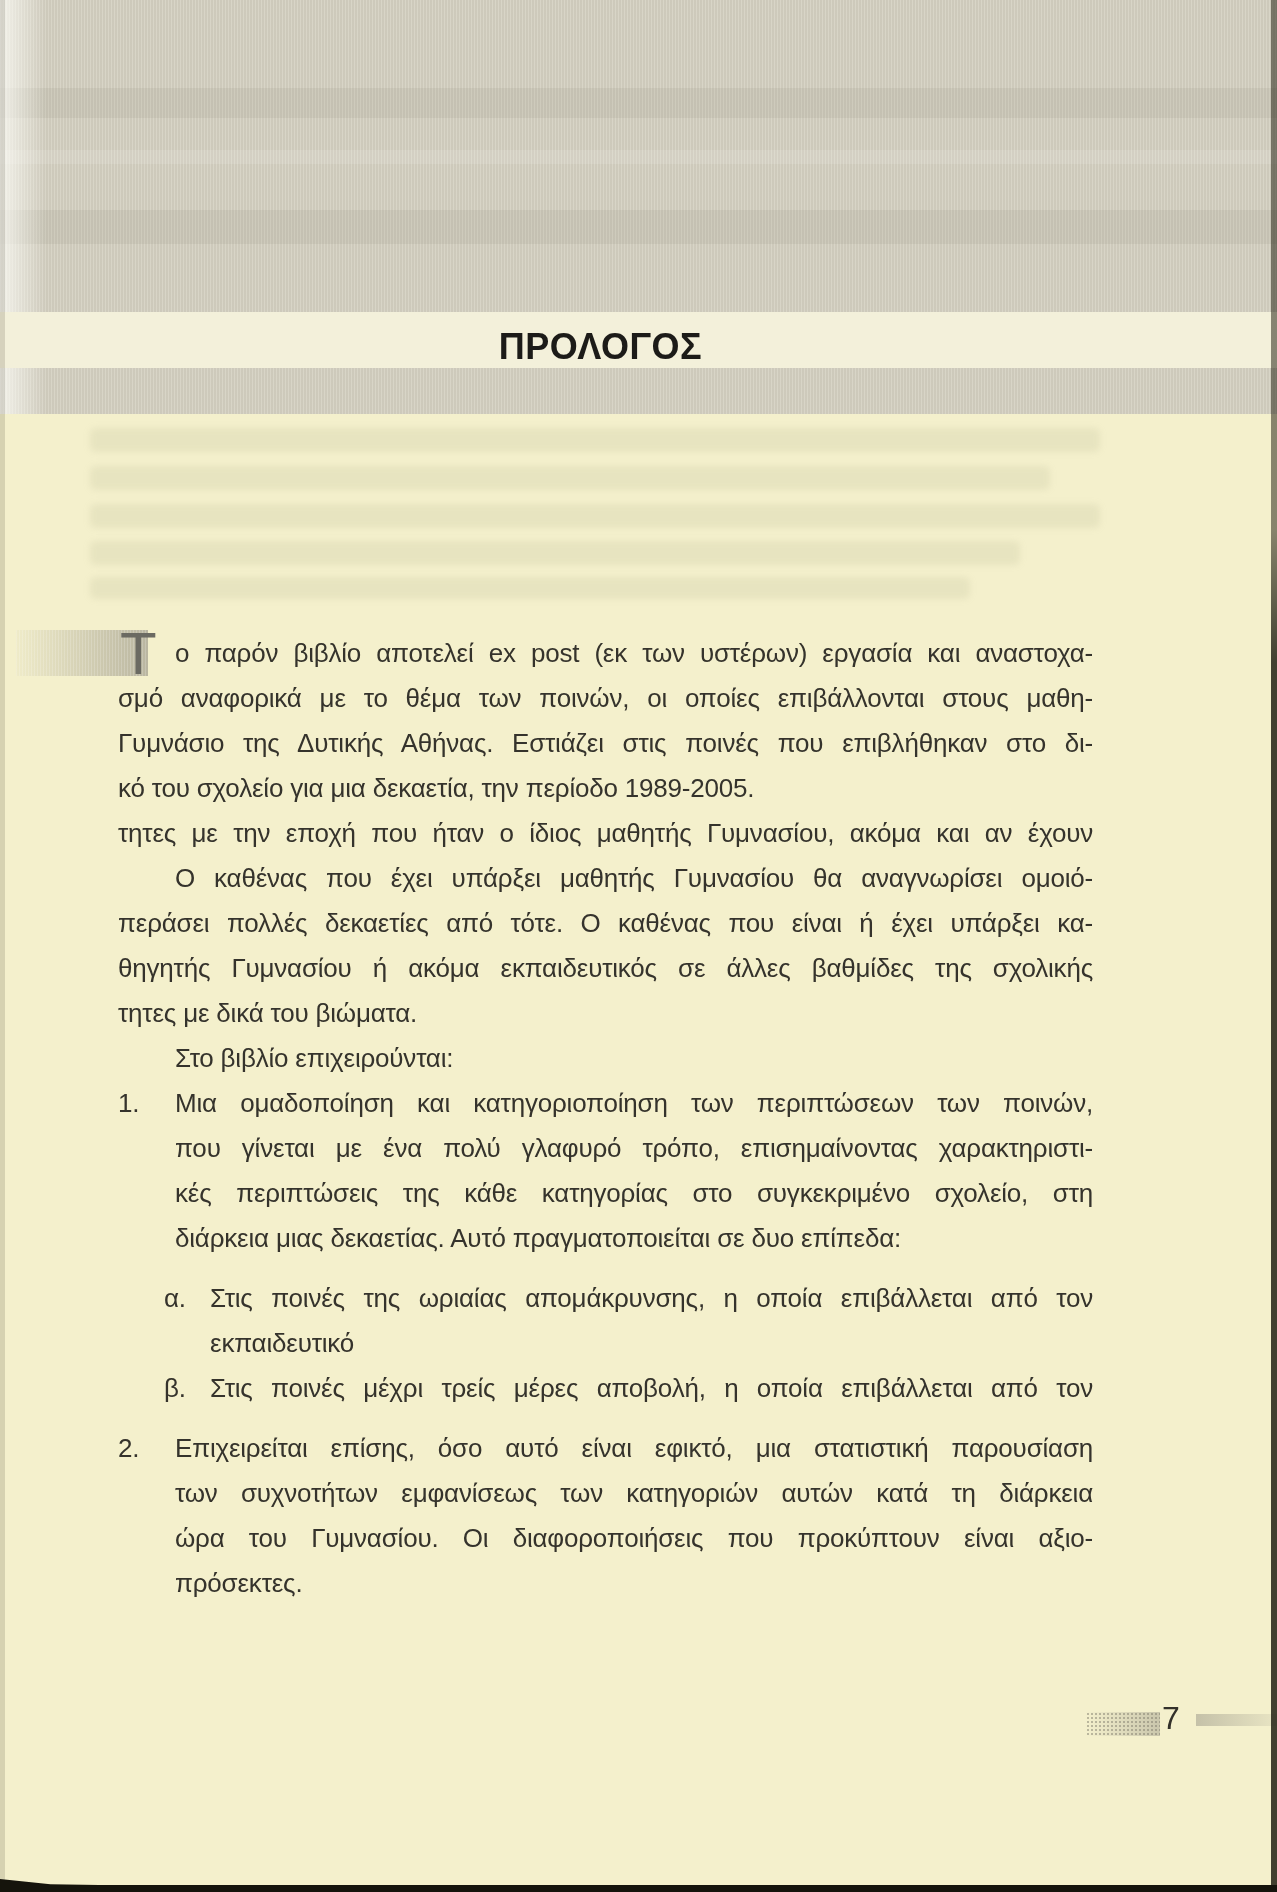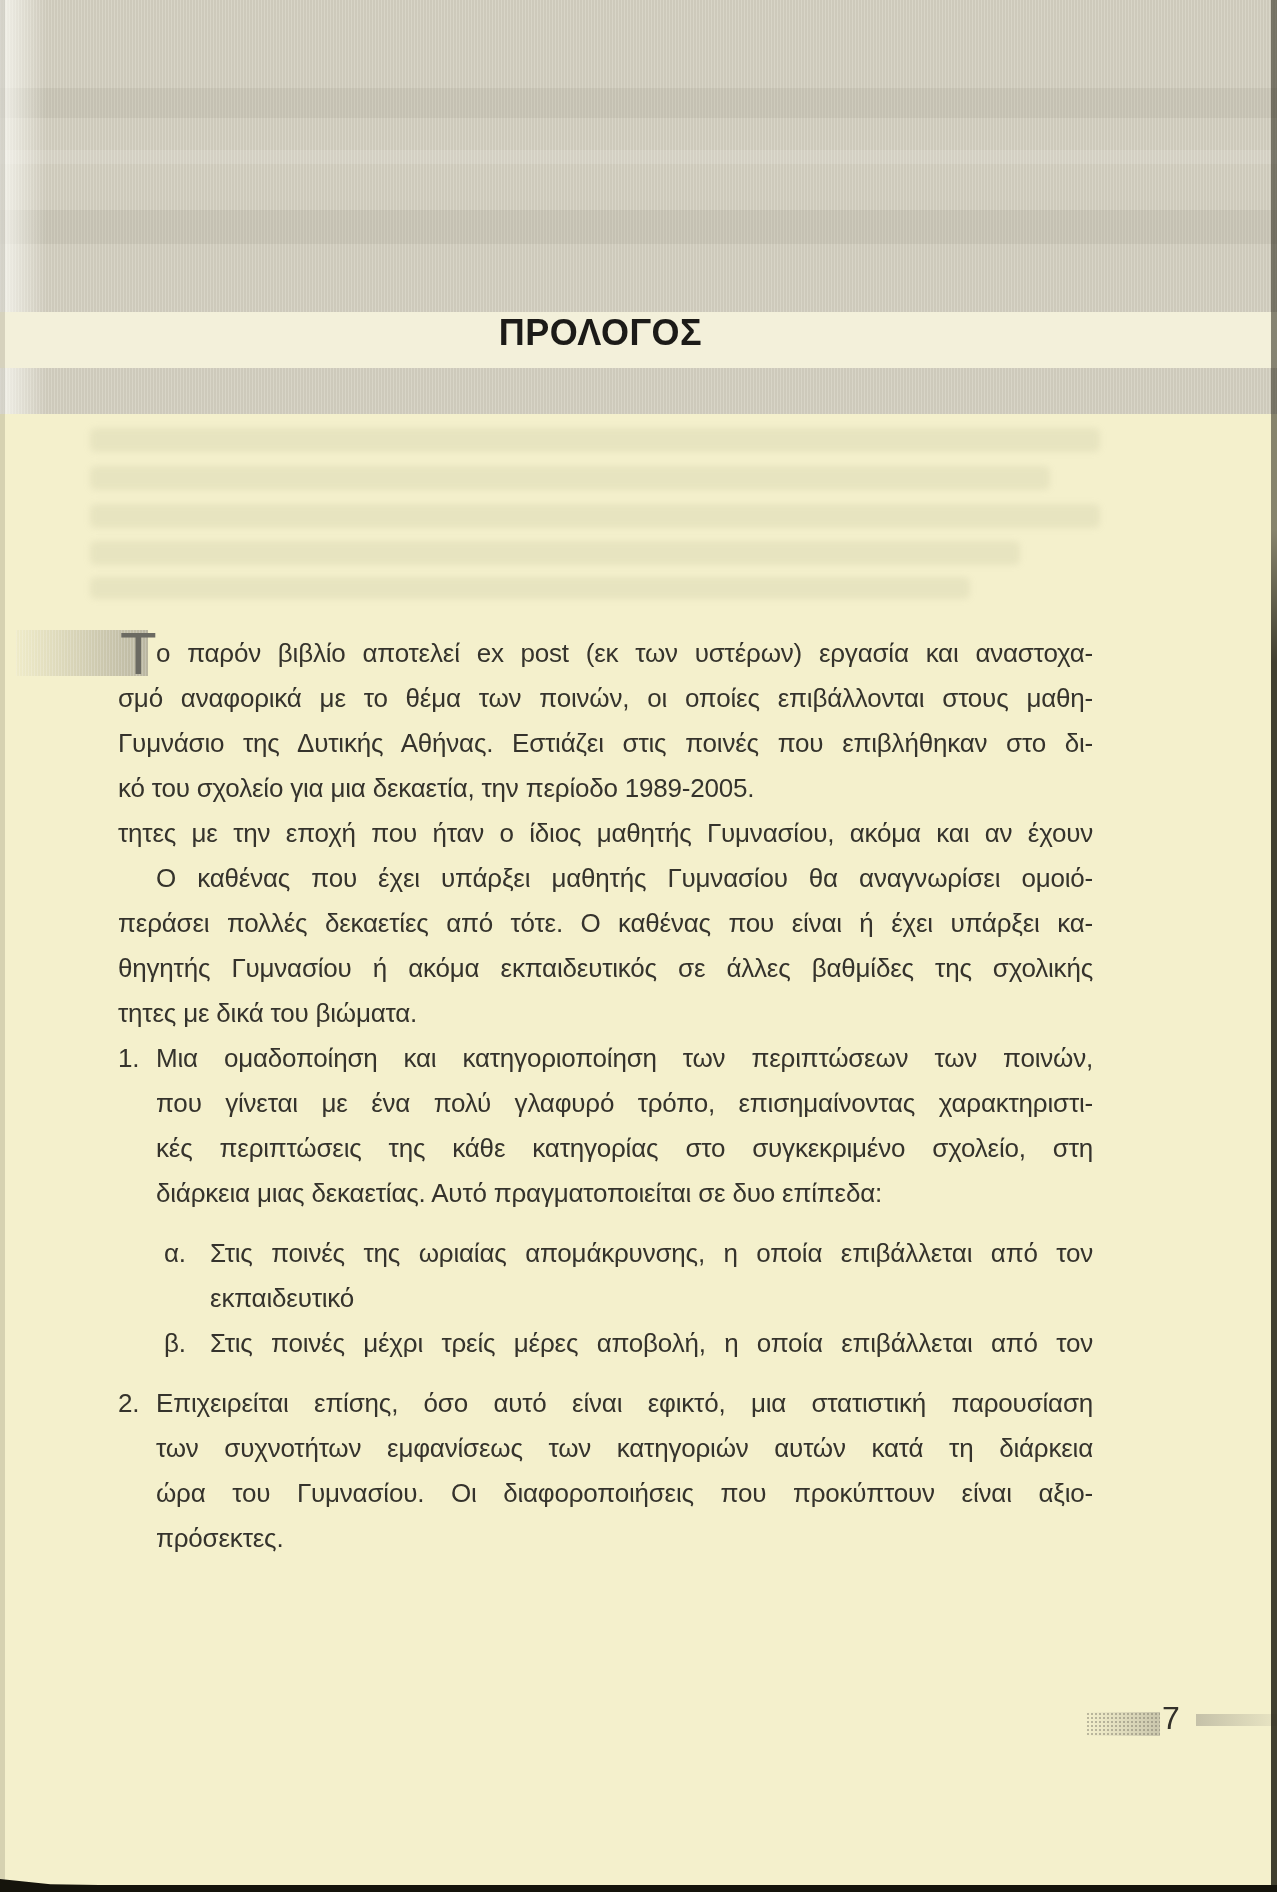--- a/index.html
+++ b/index.html
@@ -24,21 +24,21 @@
   .hs1 { top: 88px;  height: 30px; }
   .hs2 { top: 210px; height: 34px; }
   .hs3 { top: 150px; height: 14px; background: rgba(255,255,255,0.12); }
   .header-left-highlight {
     position: absolute; left: 0; top: 0; width: 46px; height: 414px;
     background: linear-gradient(to right, rgba(255,255,250,0.75), rgba(255,255,250,0));
   }
   .title-strip {
     position: absolute; left: 0; top: 312px; width: 100%; height: 56px;
     background: #f3f0da;
-    display: flex; align-items: flex-start; justify-content: center;
+    display: flex; align-items: flex-end; justify-content: center;
   }
   .title-strip h1 {
     margin: 0; transform: translateX(-38px);
     font-size: 36px; font-weight: 700; letter-spacing: 0.5px; color: #1c1b18;
   }
 
   
   .body-area { position: absolute; left: 0; top: 414px; width: 100%; height: 1478px; }
   .ghost { position: absolute; left: 90px; width: 1010px; border-radius: 6px;
            background: rgba(170,165,130,0.16); filter: blur(3px); }
@@ -58,21 +58,21 @@
     position: absolute; left: 120px; top: 210px;
     font-size: 60px; line-height: 1; font-weight: 400; color: #6b6a62;
   }
 
   .text-column {
     position: absolute; left: 118px; top: 217px; width: 975px;
     font-size: 26px; line-height: 45px; letter-spacing: -0.2px; color: #35332c;
   }
   .line { position: relative; text-align: justify; text-align-last: left; }
   .line.just { text-align-last: justify; }
-  .ind1 { padding-left: 38px; }
+  .ind1 { padding-left: 57px; }
   .ind2 { padding-left: 92px; }
   .marker { position: absolute; left: 0; }
   .ind2 .marker { left: 46px; }
   .gap { margin-top: 15px; }
 
   
   .pagenum-bar-left {
     position: absolute; left: 1086px; top: 1712px; width: 74px; height: 24px;
     background:
       radial-gradient(rgba(118,115,101,0.45) 1px, transparent 1.4px) 0 0/4px 4px,
@@ -134,20 +134,21 @@
     <div class="text-column">
         <div class="line ind1 just">ο παρόν βιβλίο αποτελεί ex post (εκ των υστέρων) εργασία και αναστοχα-</div>
         <div class="line ind0 just">σμό αναφορικά με το θέμα των ποινών, οι οποίες επιβάλλονται στους μαθη-</div>
         <div class="line ind0 just">Γυμνάσιο της Δυτικής Αθήνας. Εστιάζει στις ποινές που επιβλήθηκαν στο δι-</div>
         <div class="line ind0">κό του σχολείο για μια δεκαετία, την περίοδο 1989-2005.</div>
         <div class="line ind0 just">τητες με την εποχή που ήταν ο ίδιος μαθητής Γυμνασίου, ακόμα και αν έχουν</div>
         <div class="line ind1 just">Ο καθένας που έχει υπάρξει μαθητής Γυμνασίου θα αναγνωρίσει ομοιό-</div>
         <div class="line ind0 just">περάσει πολλές δεκαετίες από τότε. Ο καθένας που είναι ή έχει υπάρξει κα-</div>
         <div class="line ind0 just">θηγητής Γυμνασίου ή ακόμα εκπαιδευτικός σε άλλες βαθμίδες της σχολικής</div>
         <div class="line ind0">τητες με δικά του βιώματα.</div>
+        <div class="line ind1">Στο βιβλίο επιχειρούνται:</div>
         <div class="line ind1 just"><span class="marker">1.</span>Μια ομαδοποίηση και κατηγοριοποίηση των περιπτώσεων των ποινών,</div>
         <div class="line ind1 just">που γίνεται με ένα πολύ γλαφυρό τρόπο, επισημαίνοντας χαρακτηριστι-</div>
         <div class="line ind1 just">κές περιπτώσεις της κάθε κατηγορίας στο συγκεκριμένο σχολείο, στη</div>
         <div class="line ind1">διάρκεια μιας δεκαετίας. Αυτό πραγματοποιείται σε δυο επίπεδα:</div>
         <div class="line ind2 just gap"><span class="marker">α.</span>Στις ποινές της ωριαίας απομάκρυνσης, η οποία επιβάλλεται από τον</div>
         <div class="line ind2">εκπαιδευτικό</div>
         <div class="line ind2 just"><span class="marker">β.</span>Στις ποινές μέχρι τρείς μέρες αποβολή, η οποία επιβάλλεται από τον</div>
         <div class="line ind1 just gap"><span class="marker">2.</span>Επιχειρείται επίσης, όσο αυτό είναι εφικτό, μια στατιστική παρουσίαση</div>
         <div class="line ind1 just">των συχνοτήτων εμφανίσεως των κατηγοριών αυτών κατά τη διάρκεια</div>
         <div class="line ind1 just">ώρα του Γυμνασίου. Οι διαφοροποιήσεις που προκύπτουν είναι αξιο-</div>

